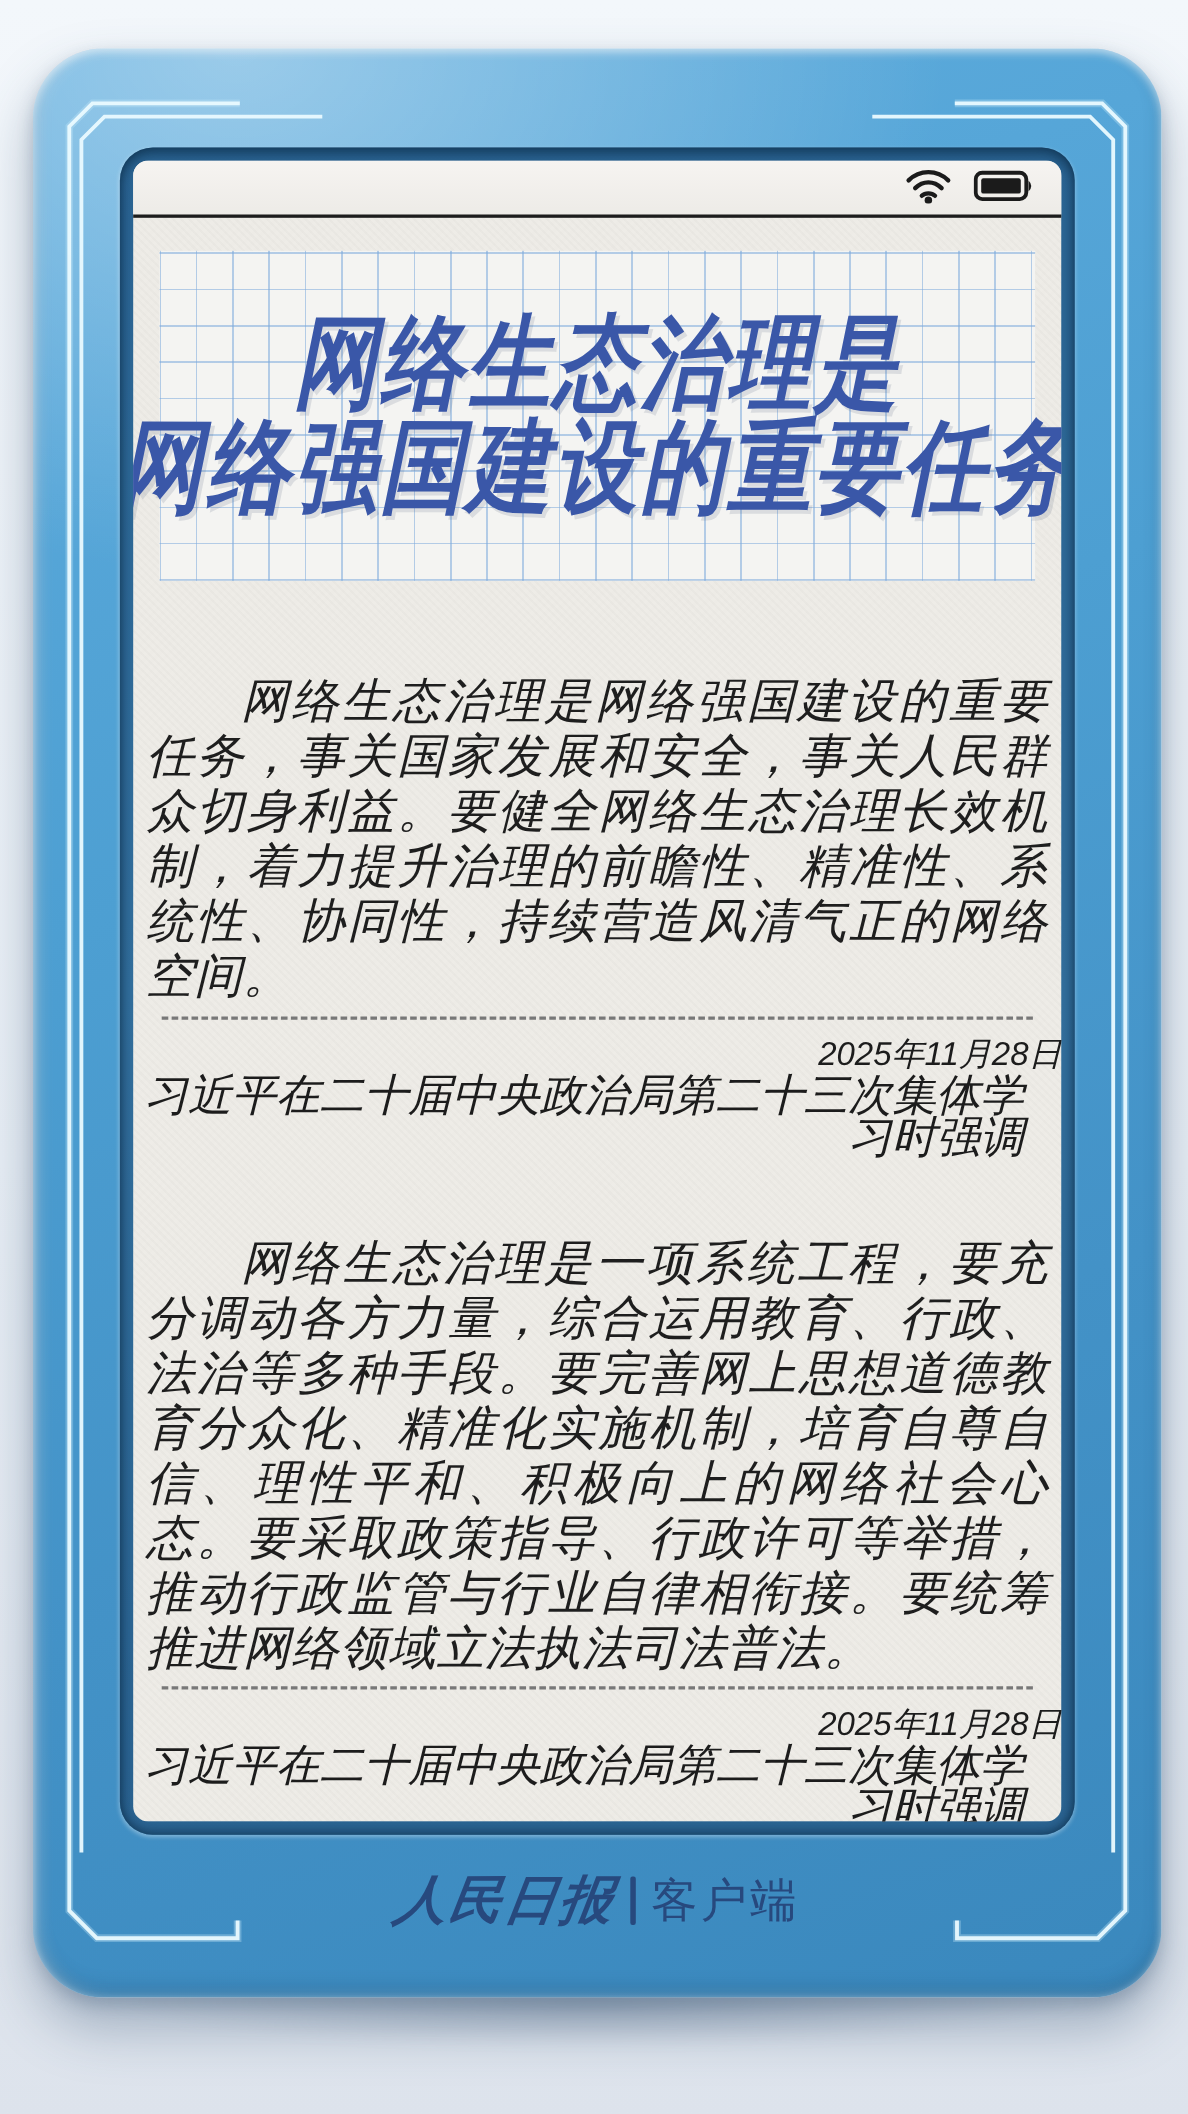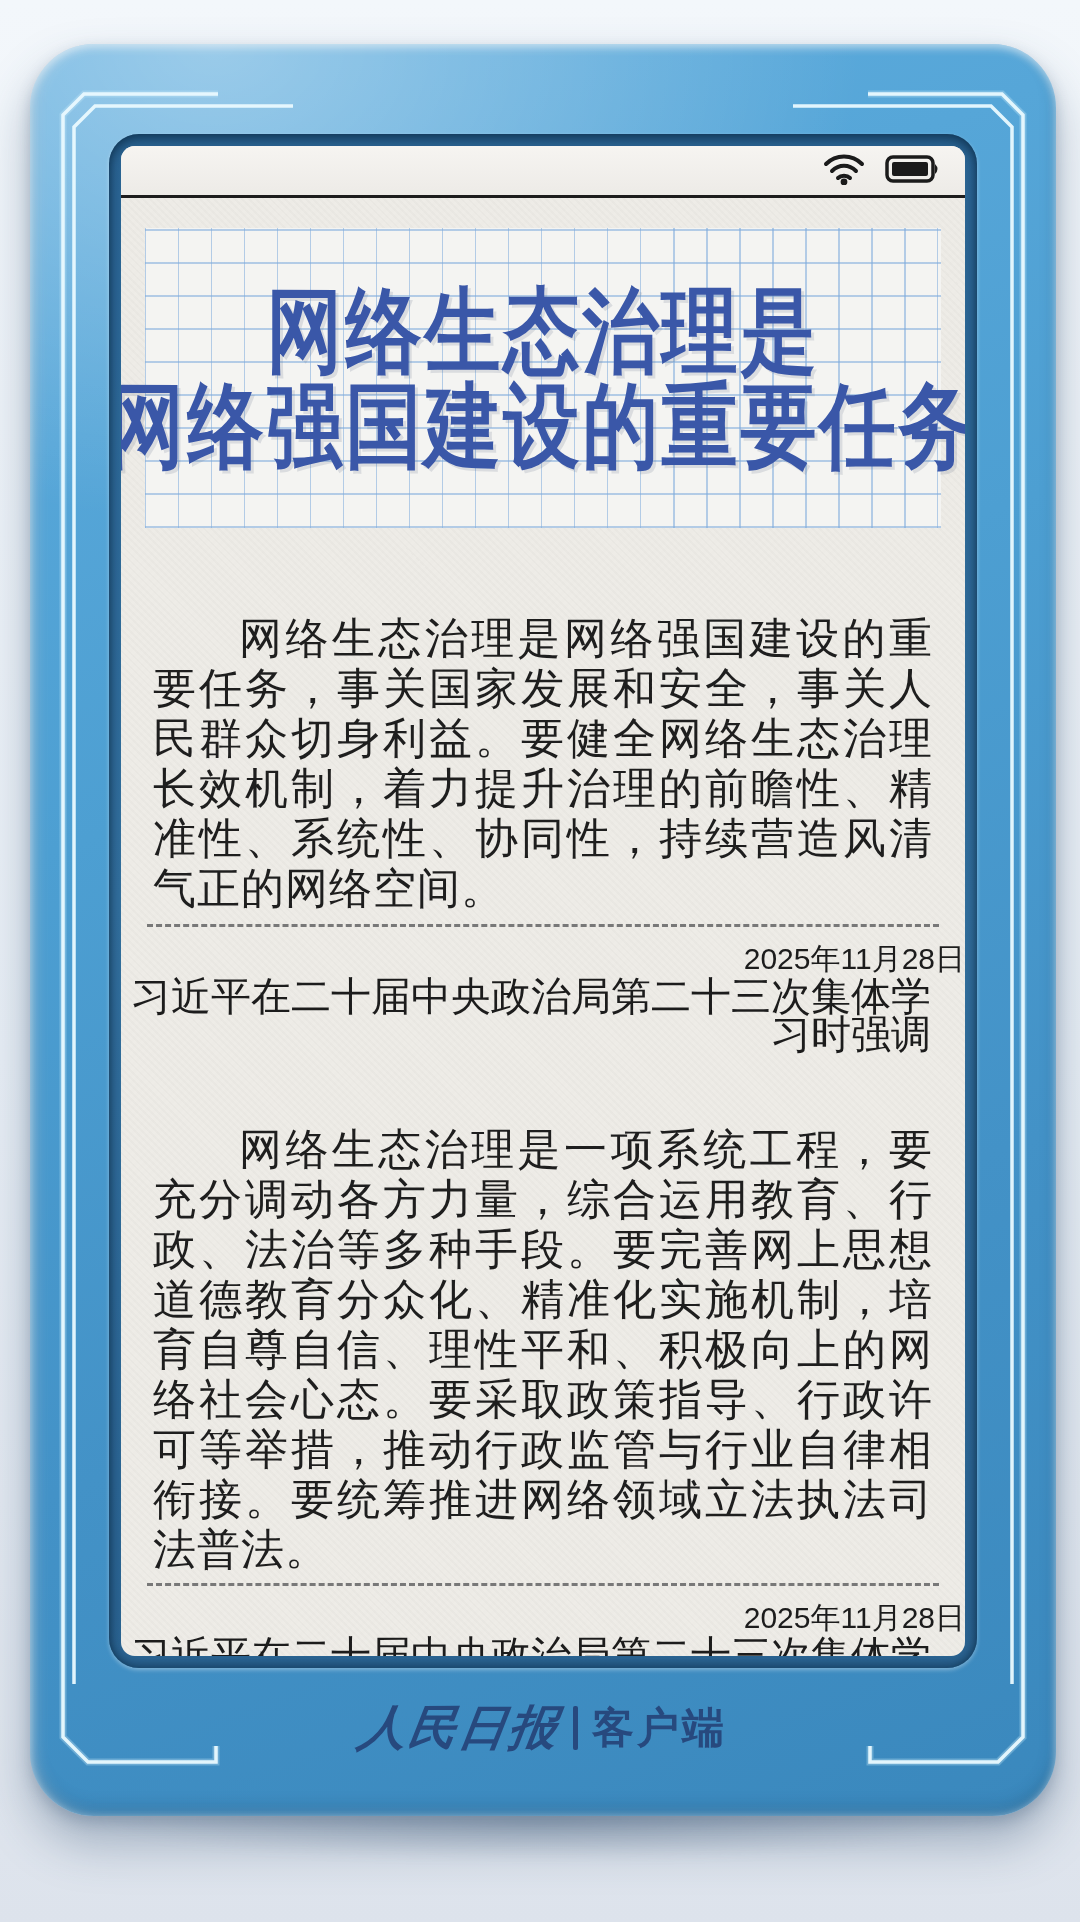--- a/index.html
+++ b/index.html
@@ -29,20 +29,21 @@
       inset 0 -8px 16px rgba(20,60,95,.28);
   }
   .deco{ position:absolute; left:0; top:0; width:1026px; height:1772px; pointer-events:none; }
   
   .bezel{
     position:absolute; left:79px; top:90px; width:868px; height:1534px;
     border-radius:30px; padding:12px;
     background:linear-gradient(180deg,#2a6493 0%,#326f9d 50%,#2a6391 100%);
     box-shadow:inset 0 5px 12px rgba(0,25,45,.55), inset 0 -3px 8px rgba(0,25,45,.35),
                0 2px 4px rgba(255,255,255,.35);
+    font-style:italic;
   }
   .screen{
     width:844px; height:1510px; border-radius:14px; overflow:hidden;
     background:#edebe6;
     background-image:
       repeating-linear-gradient(45deg, rgba(120,120,115,.035) 0 2px, transparent 2px 5px),
       repeating-linear-gradient(-45deg, rgba(255,255,255,.05) 0 3px, transparent 3px 6px);
     display:flex; flex-direction:column;
   }
   .statusbar{
@@ -67,21 +68,21 @@
     text-align:center; color:#3a57a8; font-weight:900;
     font-size:76px; line-height:1.25; letter-spacing:3px;
     transform:scaleY(1.22); transform-origin:50% 50%;
     text-shadow:3px 3px 0 rgba(90,100,125,.16);
     white-space:nowrap;
   }
   .body-para{
     font-family:"Liberation Serif","DejaVu Serif",serif;
     color:#1e1e1e; font-size:43px; line-height:50px;
     text-indent:2em; text-align:justify; letter-spacing:1px;
-    padding:0 32px; margin:86px 0 0 0;
+    padding:0 12px; margin:86px 0 0 0;
   }
   .body-para.second{ margin-top:72px; }
   .divider{ border-top:3px dashed #787878; margin:10px 26px 0 26px; height:0; }
   .divider.second{ margin-top:8px; }
   .quote-date{
     margin-top:14px; text-align:right;
     font-size:30px; line-height:36px; color:#1c1c1c;
   }
   .quote-attr{
     padding-right:34px; text-align:right;
@@ -92,21 +93,21 @@
     position:absolute; left:0; top:1652px; width:1026px; height:64px;
     display:flex; align-items:center; justify-content:center; gap:14px;
     color:#27497e;
   }
   .brand-script{
     font-family:"Liberation Serif","DejaVu Serif",serif;
     font-style:italic; font-weight:bold; font-size:48px;
     transform:skewX(-8deg); letter-spacing:2px;
   }
   .brand-sep{ width:5px; height:44px; background:#27497e; border-radius:2px; }
-  .brand-suffix{ font-weight:700; font-size:42px; letter-spacing:3px; }
+  .brand-suffix{ font-weight:400; font-size:42px; letter-spacing:3px; }
 </style>
 </head>
 <body>
 
 <div class="floor-shadow"></div>
 
 <div class="device">
 
   <svg class="deco" viewBox="0 0 1026 1772">
     <g fill="none" stroke="#bfe6f7" stroke-width="7" opacity="0.35">

